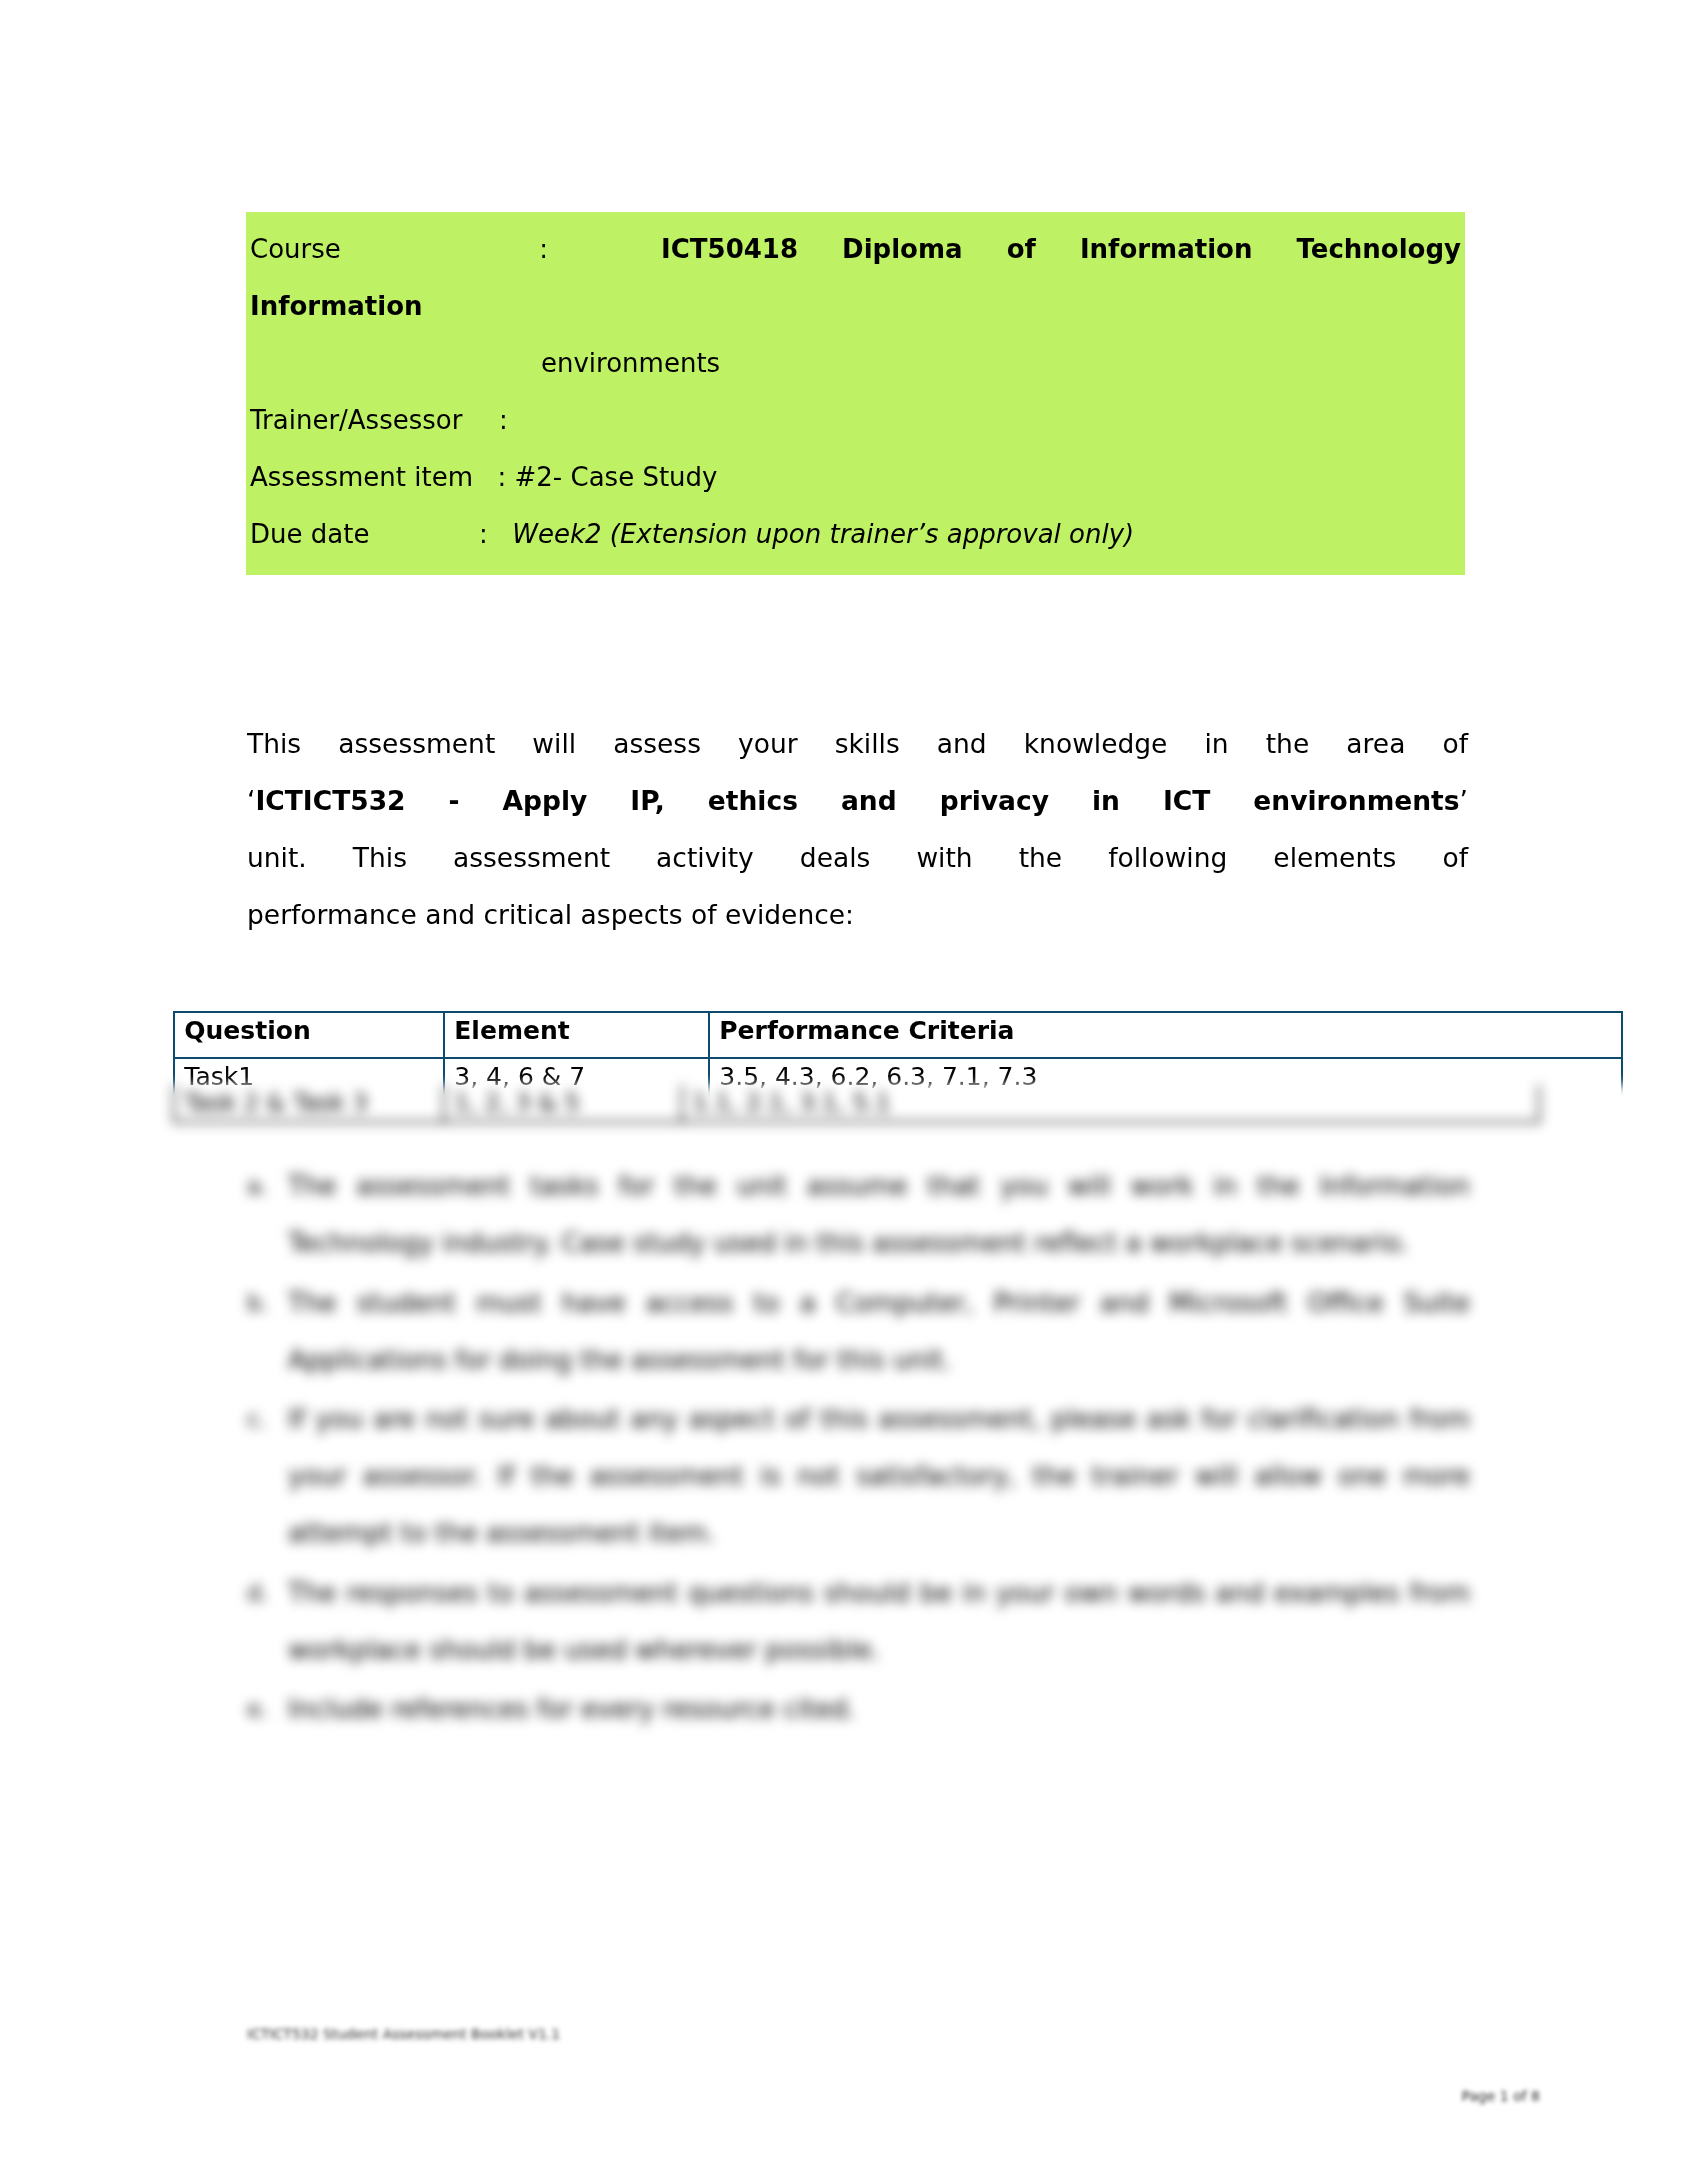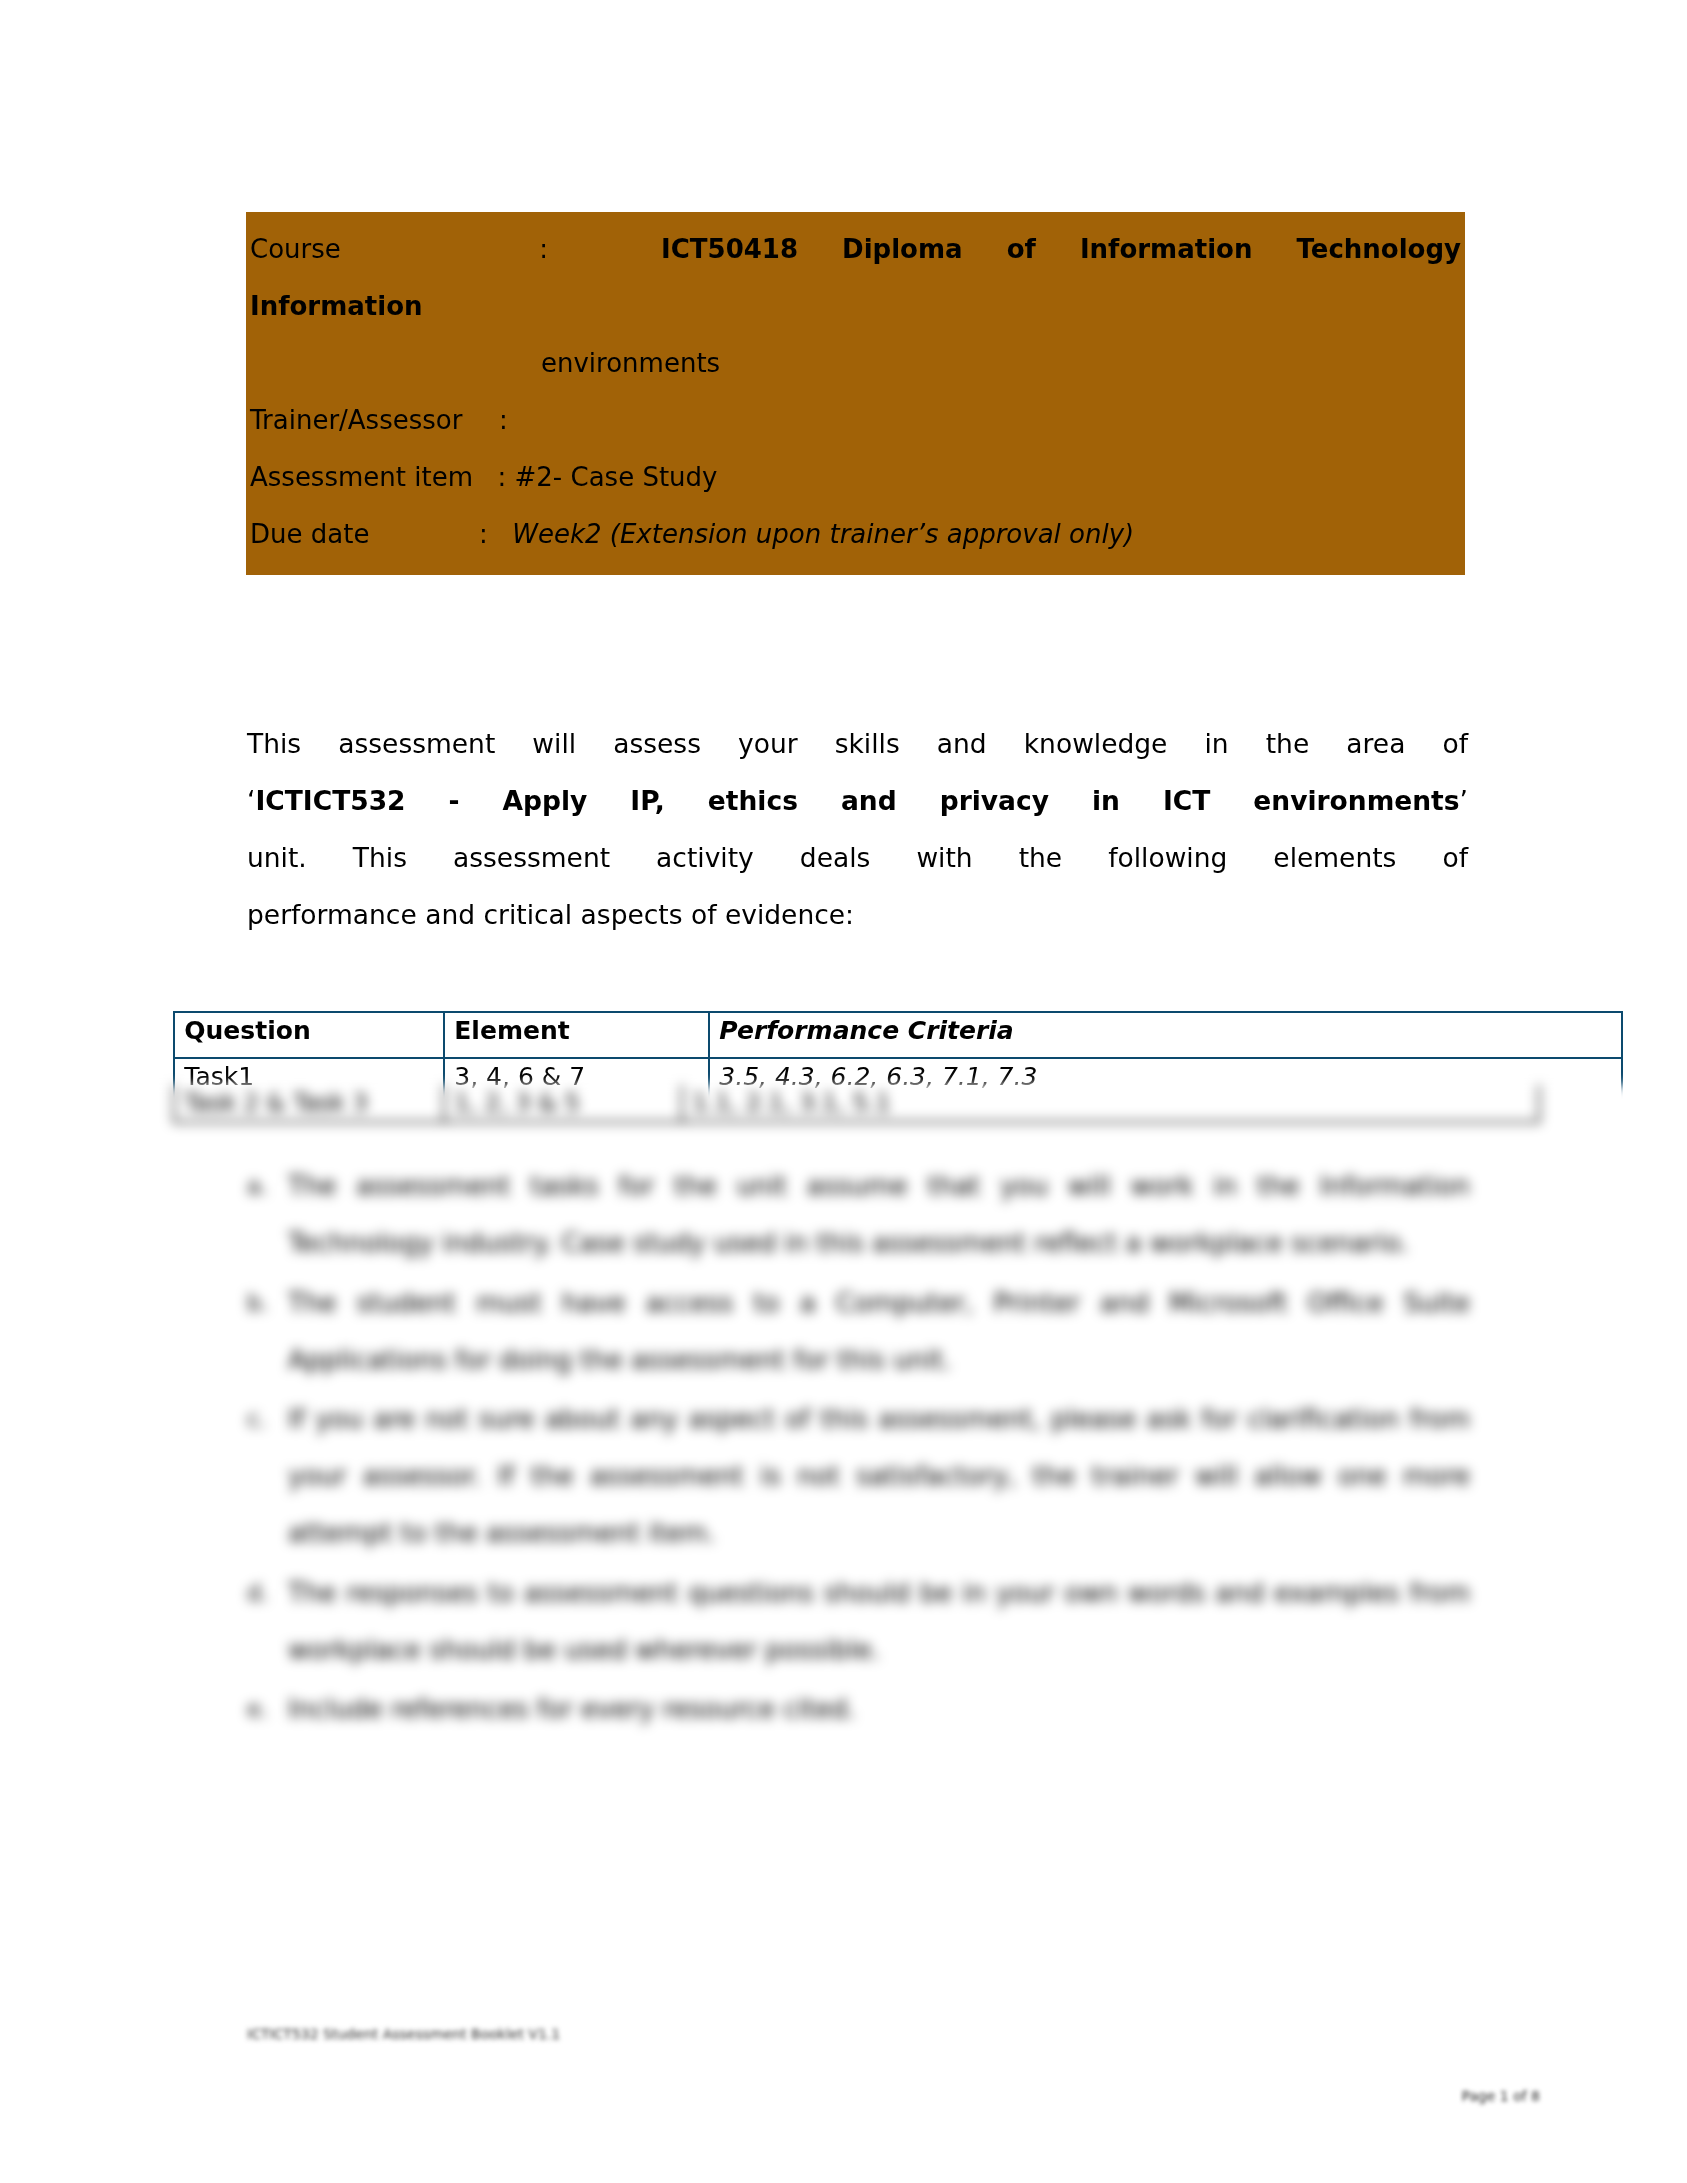--- a/index.html
+++ b/index.html
@@ -15,21 +15,21 @@
   }
 
   .page { position: absolute; inset: 0; }
 
   
   .header-block {
     position: absolute;
     left: 246px;
     top: 212px;
     width: 1219px;
-    background: #a16207;
+    background: #bef264;
     padding: 9.3px 4px 12px 4px;
     font-size: 26px;
     line-height: 57px;
   }
   .hdr-line { white-space: nowrap; }
   .b { font-weight: bold; }
   .i { font-style: italic; }
   .hdr-course-wrap {
     text-align: justify;
     text-align-last: justify;
@@ -77,21 +77,21 @@
     border: 2px solid #0c4a6e;
     padding: 2.6px 9.3px;
     text-align: left;
     vertical-align: top;
     height: 46px;
     font-weight: normal;
   }
   .criteria-table thead th { font-weight: bold; }
   .col-q { width: 270px; }
   .col-e { width: 265px; }
-  .col-p { width: 913px; font-style: italic; }
+  .col-p { width: 913px; }
 
   
   .blur-zone {
     position: absolute;
     left: 0;
     top: 1085px;
     width: 1687px;
     height: 688px;
     background: #ffffff;
     filter: blur(6px);

